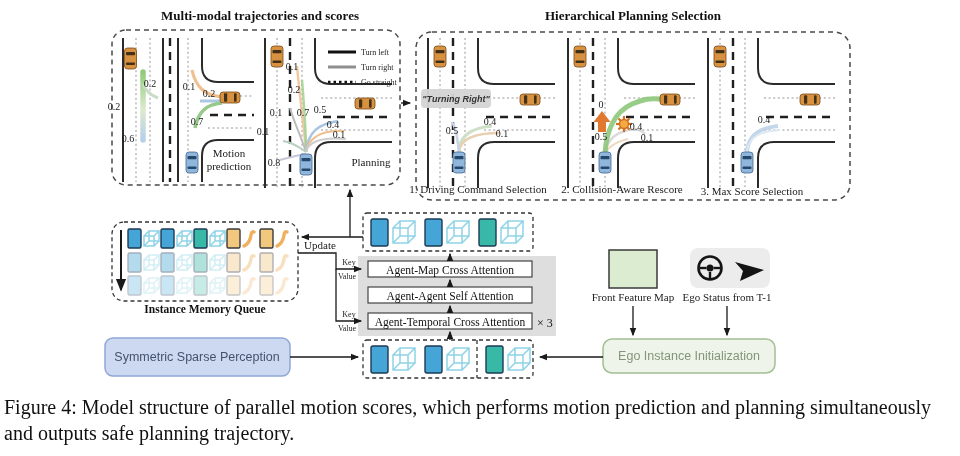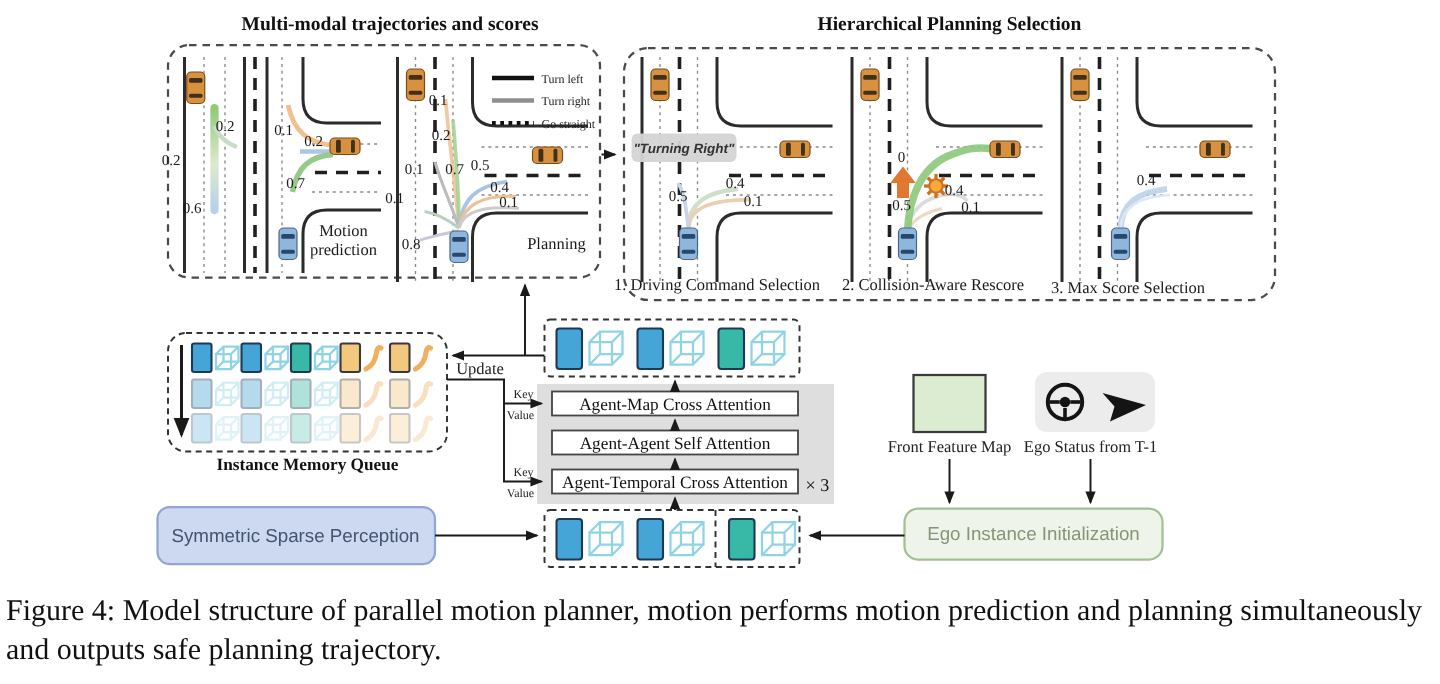--- a/index.html
+++ b/index.html
@@ -342,14 +342,14 @@
     <line class="conn" x1="727" y1="306" x2="727" y2="335" marker-end="url(#ah)"></line>
   </g>
 
   <g>
     <rect x="603" y="339" width="172" height="34" rx="9" fill="#eef4e9" stroke="#a3bf93" stroke-width="1.5"></rect>
     <text class="t-sans-g" x="689" y="360" text-anchor="middle">Ego Instance Initialization</text>
     <line class="conn" x1="603" y1="357" x2="540" y2="357" marker-end="url(#ah)"></line>
   </g>
 </svg>
 
-<div class="caption">Figure 4: Model structure of parallel motion planner, motion performs motion prediction and planning simultaneously and outputs safe planning trajectory.</div>
+<div class="caption">Figure 4: Model structure of parallel motion scores, which performs motion prediction and planning simultaneously and outputs safe planning trajectory.</div>
 </div>
 
 </body></html>

